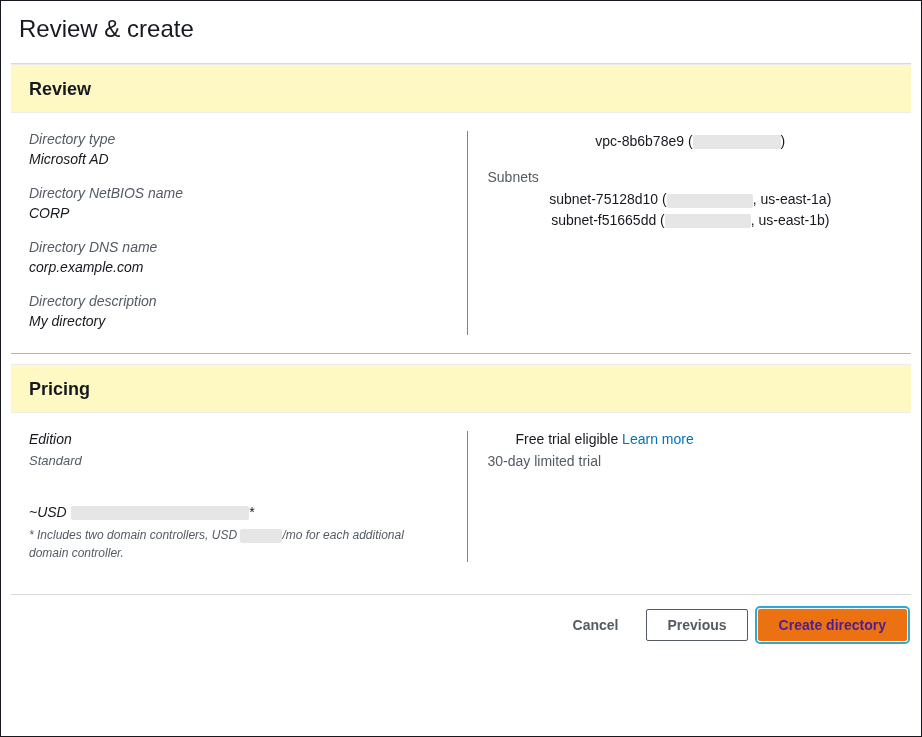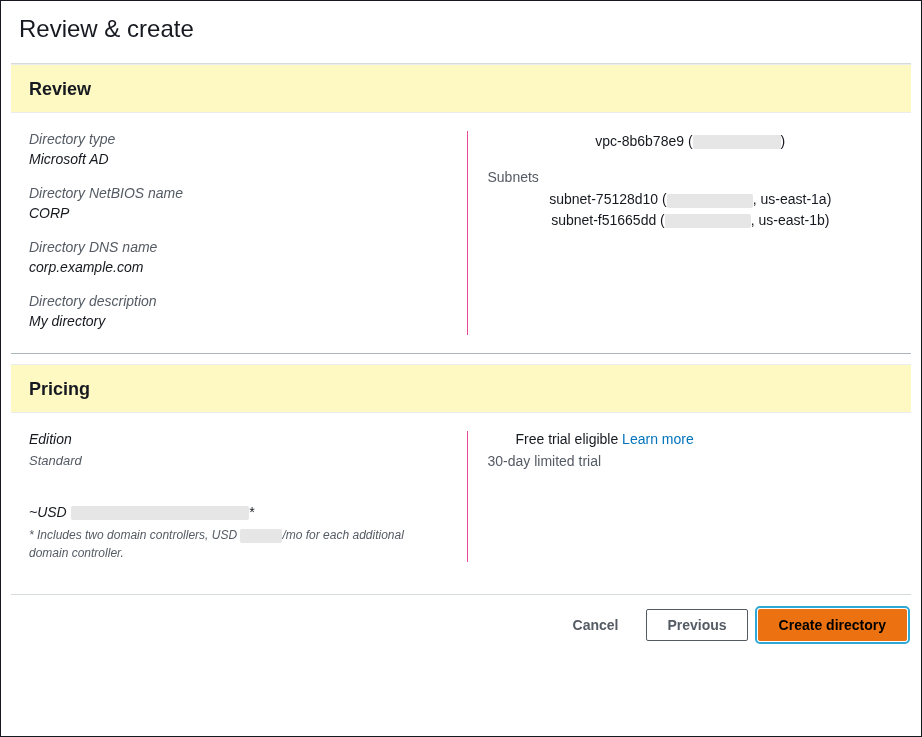--- a/index.html
+++ b/index.html
@@ -149,21 +149,21 @@
       color: #545b64;
       font-weight: 700;
       font-size: 14px;
       padding: 7px 20px;
       border-radius: 2px;
       cursor: pointer;
     }
     .btn-primary {
       background: #ec7211;
       border: 1px solid #ec7211;
-      color: #000000;
+      color: #4c1d95;
       font-weight: 700;
       font-size: 14px;
       padding: 7px 20px;
       border-radius: 2px;
       cursor: pointer;
       outline: 2px solid #2ea8d5;
       outline-offset: 1px;
     }
   </style>
 </head>

